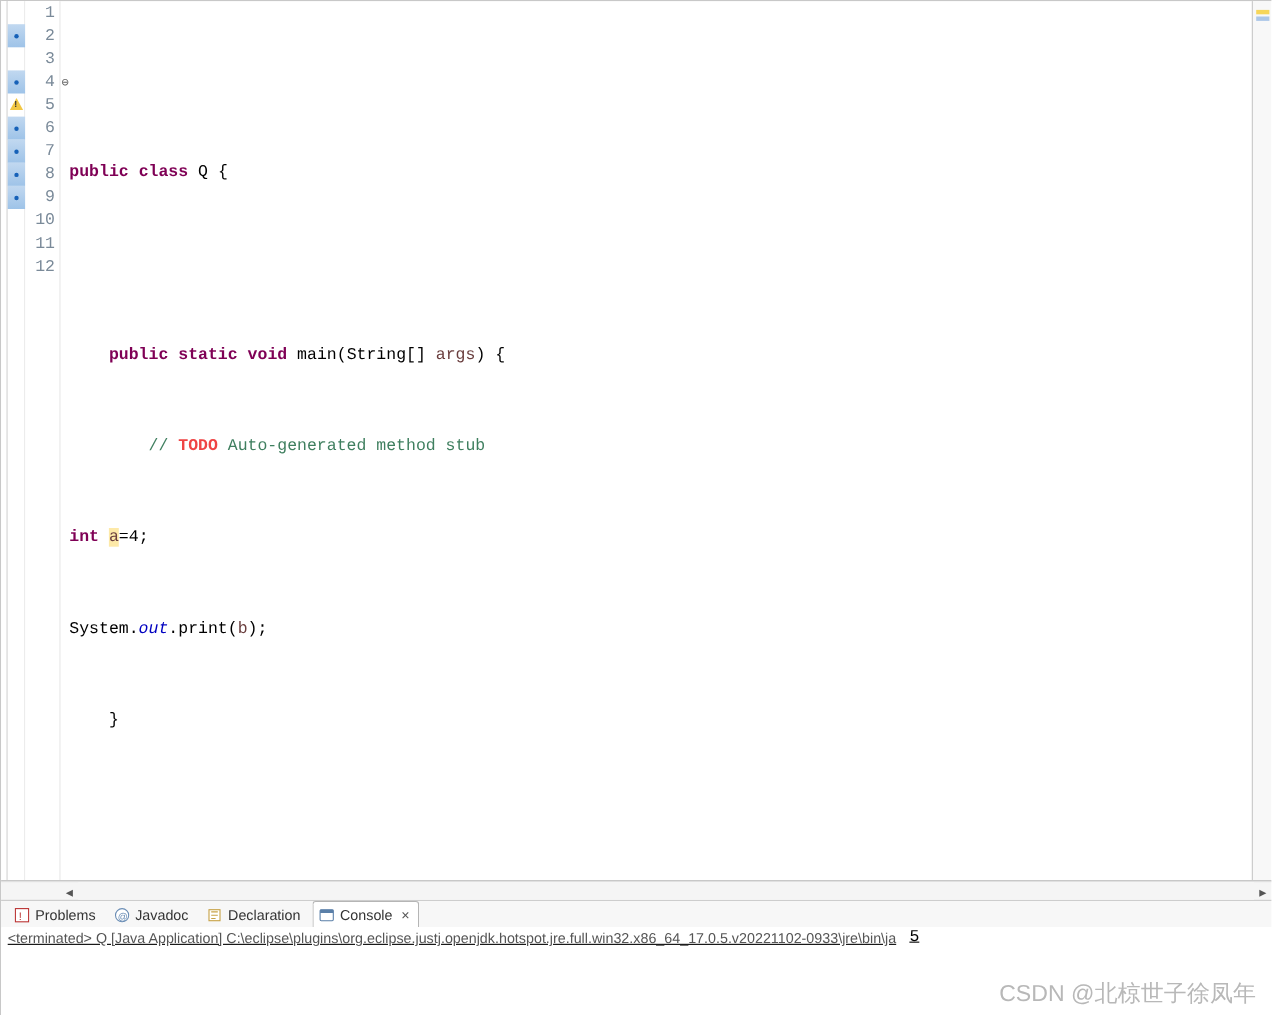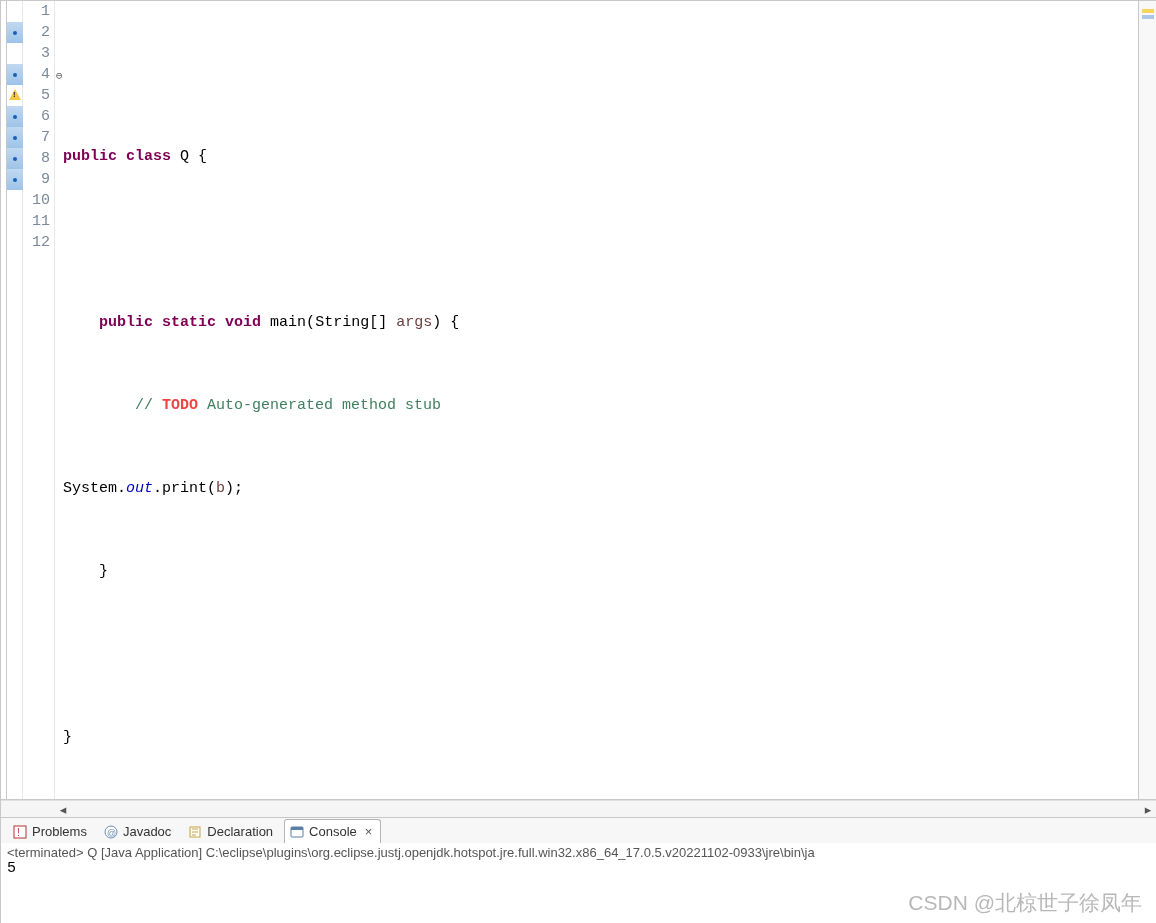--- a/index.html
+++ b/index.html
@@ -164,23 +164,24 @@
     border-color: #b5b5b5;
     border-top-left-radius: 3px;
     border-top-right-radius: 3px;
   }
   .view-tab .icon { width: 16px; height: 16px; display:flex; align-items:center; justify-content:center; }
   .view-tab .close-x { margin-left:4px; color:#555; font-size:13px; }
   
   .console-panel {
     flex: 0 0 auto;
     display:flex;
-    flex-direction:column;
+    flex-direction:row;
     background:#ffffff;
     height: 80px;
+    text-decoration: underline;
   }
   .console-info {
     font-size: 13px;
     color:#555;
     padding: 2px 6px 0 6px;
     white-space: nowrap;
     overflow:hidden;
   }
   .console-output {
     font-family: Consolas, "Courier New", monospace;
@@ -233,20 +234,21 @@
       <div class="ln">11</div>
       <div class="ln">12</div>
     </div>
 
     <div class="code-area">
       <div class="code-line"></div>
       <div class="code-line"><span class="kw">public</span> <span class="kw">class</span> <span>Q</span><span> {</span></div>
       <div class="code-line"></div>
       <div class="code-line"><span>    </span><span class="kw">public</span> <span class="kw">static</span> <span class="kw">void</span><span> main</span><span>(</span><span>String</span><span>[] </span><span class="var">args</span><span>) {</span></div>
       <div class="code-line"><span>        </span><span class="comment">// </span><span class="todo">TODO</span><span class="comment"> Auto-generated method stub</span></div>
+      <div class="code-line"><span class="kw">int</span><span> </span><span class="var occ-hl-w">a</span><span>=4;</span></div>
       <div class="code-line"><span>System.</span><span class="static-field">out</span><span>.print(</span><span class="var">b</span><span>);</span></div>
       <div class="code-line"><span>    </span><span>}</span></div>
       <div class="code-line"></div>
       <div class="code-line">}</div>
       <div class="code-line current"><span class="cursor"></span><span></span></div>
     </div>
 
     <div class="overview-ruler">
       <div class="ov-mark yellow" style="top:8px"></div>
       <div class="ov-mark blue" style="top:14px"></div>

